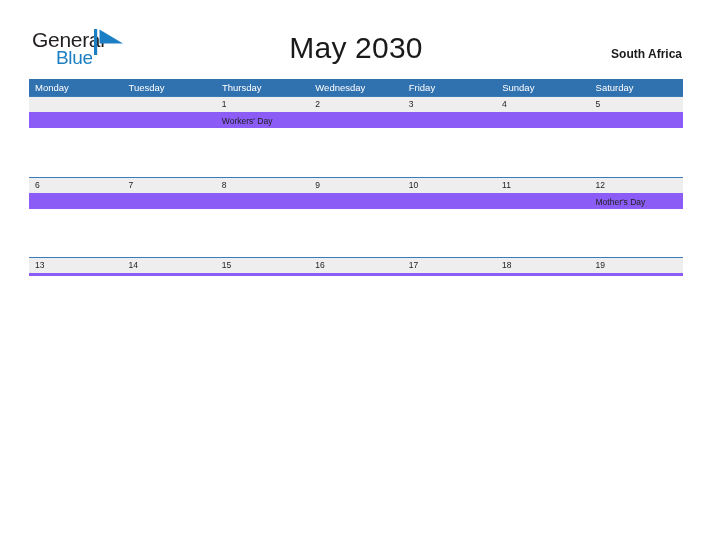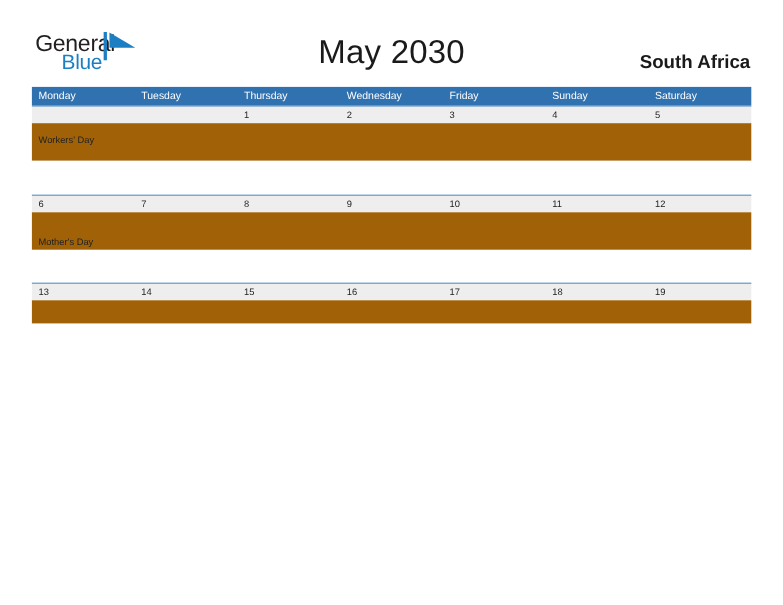--- a/index.html
+++ b/index.html
@@ -63,38 +63,39 @@
     font-size: 30px;
     color: #1a1a1a;
     font-family: "Liberation Sans", sans-serif;
     letter-spacing: 0.2px;
   }
 
   .region-label {
     position: absolute;
     right: 30px;
     top: 47px;
-    font-size: 17px;
+    font-size: 12px;
     color: #1a1a1a;
     font-weight: bold;
     font-family: "Liberation Sans", sans-serif;
   }
 
   
   .calendar {
     position: absolute;
     left: 29px;
     top: 79px;
     width: 654px;
   }
 
   .weekday-header {
     display: flex;
     background: #3071b0;
     height: 17px;
+    justify-content: flex-end;
   }
   .weekday-cell {
     flex: 1 1 0;
     color: #ffffff;
     font-size: 9.5px;
     line-height: 17px;
     padding-left: 6px;
     box-sizing: border-box;
     font-family: "Liberation Sans", sans-serif;
     white-space: nowrap;
@@ -120,22 +121,21 @@
     font-size: 8.5px;
     line-height: 15px;
     color: #222222;
     padding-left: 6px;
     box-sizing: border-box;
     font-family: "Liberation Sans", sans-serif;
   }
 
   .event-strip {
     display: flex;
-    background: #a16207;
-    flex-direction: column;
+    background: #8b5cf6;
   }
   .event-cell {
     flex: 1 1 0;
     font-size: 8.5px;
     line-height: 13px;
     color: #222222;
     padding-left: 6px;
     padding-top: 3px;
     box-sizing: border-box;
     font-family: "Liberation Sans", sans-serif;

